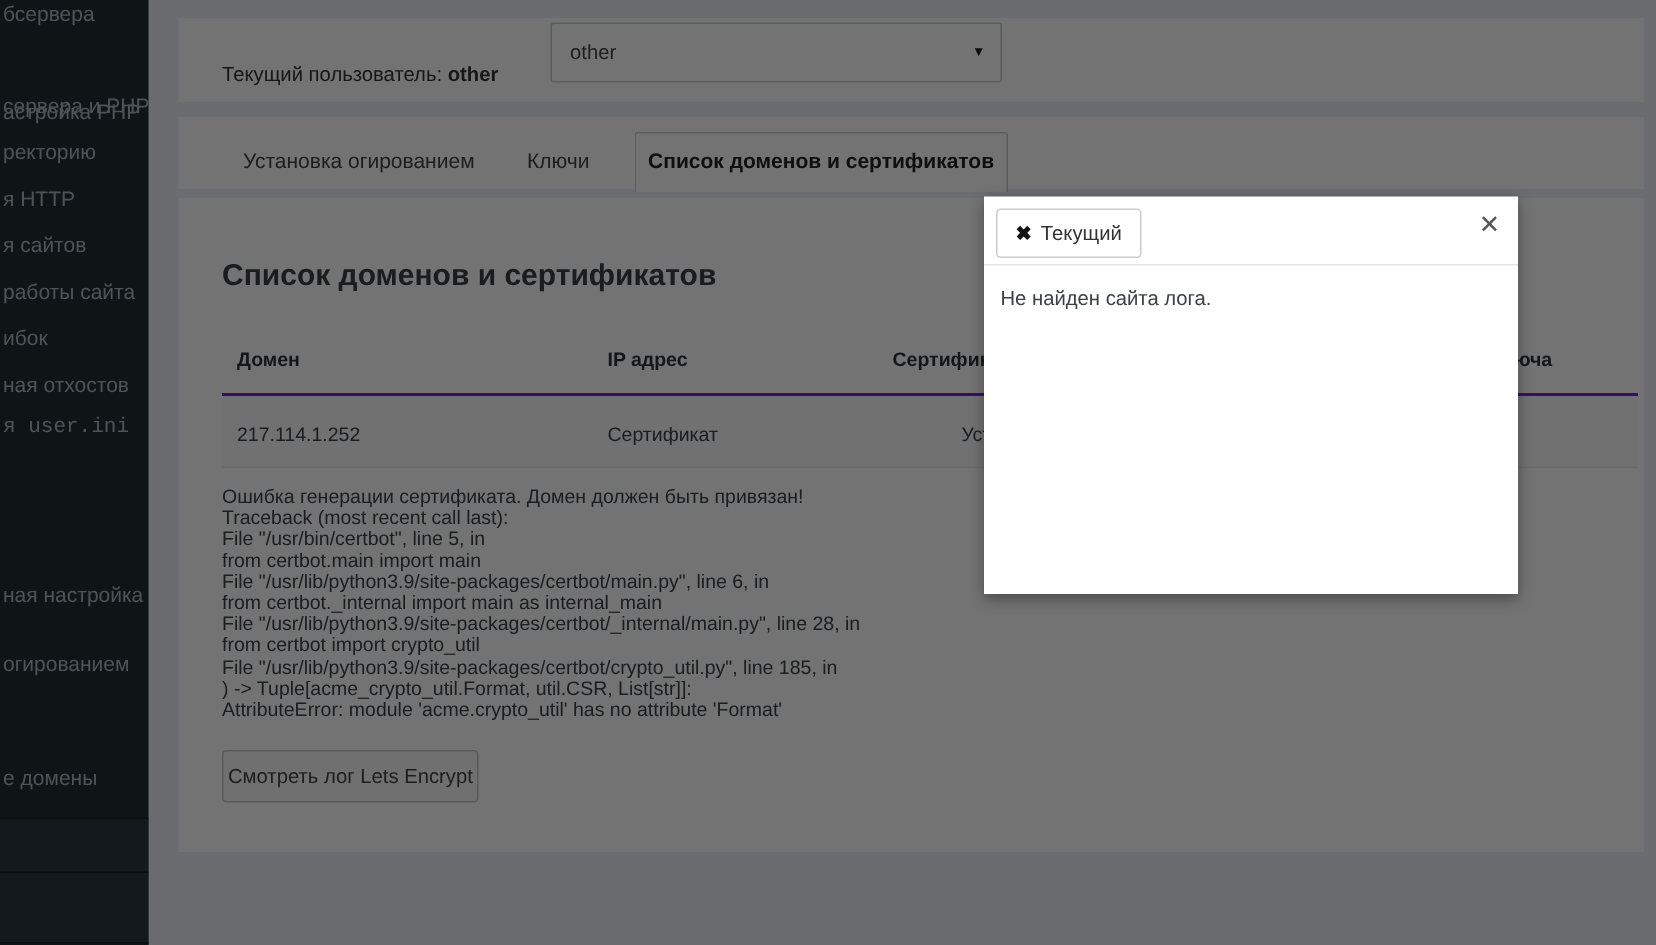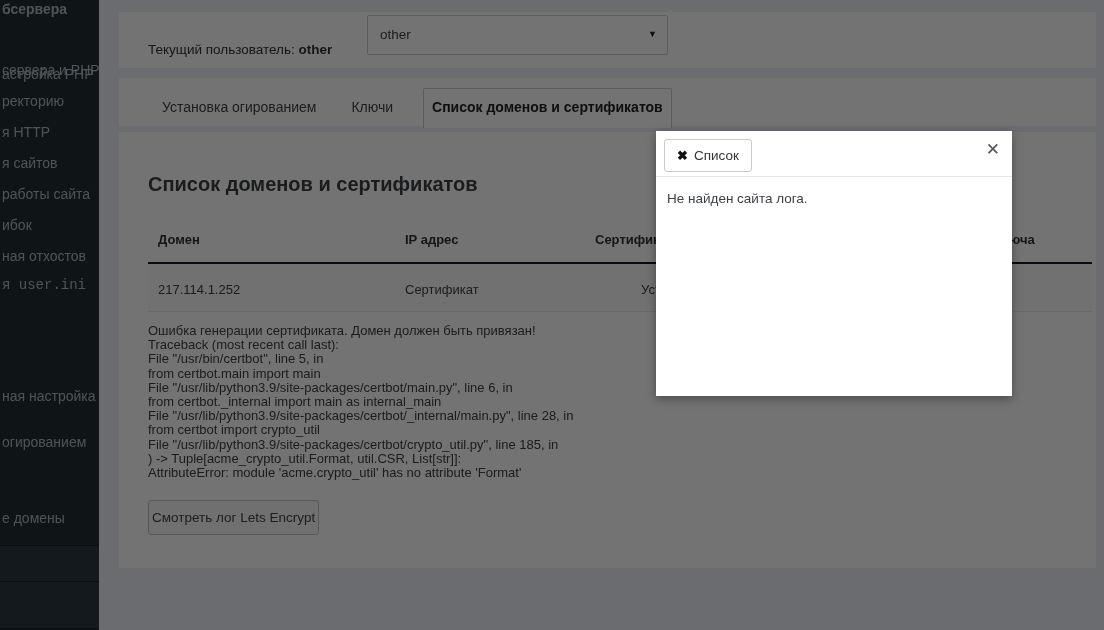--- a/index.html
+++ b/index.html
@@ -14,21 +14,21 @@
   .sidebar {
     position:absolute; left:0; top:0; width:99px; height:630px;
     background:#222d32; z-index:1; overflow:hidden;
   }
   .side-item {
     position:absolute; left:2px; width:110px;
     font-size:14px; line-height:15px; color:#aeb9c1;
     white-space:nowrap; cursor:pointer;
   }
   .side-item.wrap { white-space:normal; width:88px; }
-  .si-0 { top:2px;font-weight:bold; }  .si-1 { top:32px;margin-top:35px; } .si-2 { top:63px; }
+  .si-0 { top:2px; }  .si-1 { top:32px;margin-top:35px; } .si-2 { top:63px; }
   .si-3 { top:94px; } .si-4 { top:125px; } .si-5 { top:156px; }
   .si-6 { top:187px; } .si-7 { top:218px; } .si-8 { top:249px; }
   .si-9 { top:278px;font-family:Liberation Mono, monospace; } .si-10 { top:389px; } .si-11 { top:435px; }
   .si-12 { top:511px; }
   .side-panel {
     position:absolute; left:0; width:99px;
     background:#2b3942; border-top:1px solid #171f24;
   }
   .sp-1 { top:545px; height:36px; }
   .sp-2 { top:581px; height:47px; }
@@ -62,21 +62,21 @@
   }
 
   
   .content-card { top:132px; height:436px; }
   .page-title {
     margin:41px 0 0 29px; font-size:20px; line-height:23px;
     font-weight:bold; color:#3a3f44;
   }
   .dom-table { margin:30px 0 0 29px; width:944px; font-size:13px; }
   .t-row { display:grid; grid-template-columns:247px 190px 352px 1fr; }
-  .t-head { border-bottom:2px solid #0f172a; }
+  .t-head { border-bottom:2px solid #6d28d9; }
   .t-head .t-cell { font-weight:bold; color:#2e3338; padding:6px 10px 15px 10px; }
   .t-data { background:#fafafa; border-bottom:1px solid #e9e9e9; }
   .t-data .t-cell { padding:18px 10px 14px 10px; color:#3c4146; }
   .t-data .t-cell.c3 { padding-left:56px; }
 
   .error-block {
     margin:12px 0 0 29px; width:700px;
     font-size:13px; line-height:14.2px; color:#3c4146;
     white-space:pre-line;
   }
@@ -183,18 +183,18 @@
 AttributeError: module 'acme.crypto_util' has no attribute 'Format'</div>
 
   <button class="log-btn">Смотреть лог Lets Encrypt</button>
 </div>
 
 <div class="backdrop"></div>
 <div class="modal">
   <div class="modal-header">
     <button class="modal-close-btn">
       <span class="x-ico">✖</span>
-      <span>Список</span>
+      <span>Текущий</span>
     </button>
     <span class="modal-corner-x">✕</span>
   </div>
   <div class="modal-body">Не найден сайта лога.</div>
 </div>
 
 </body></html>

